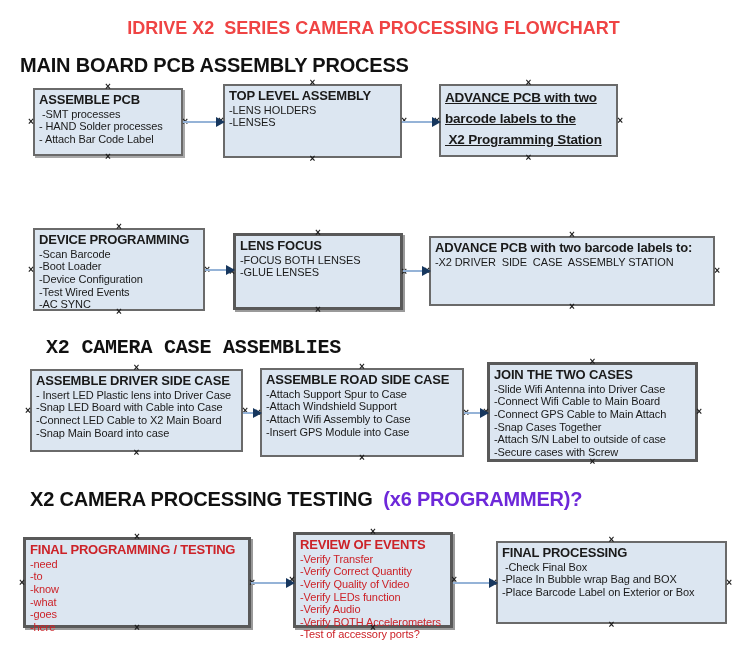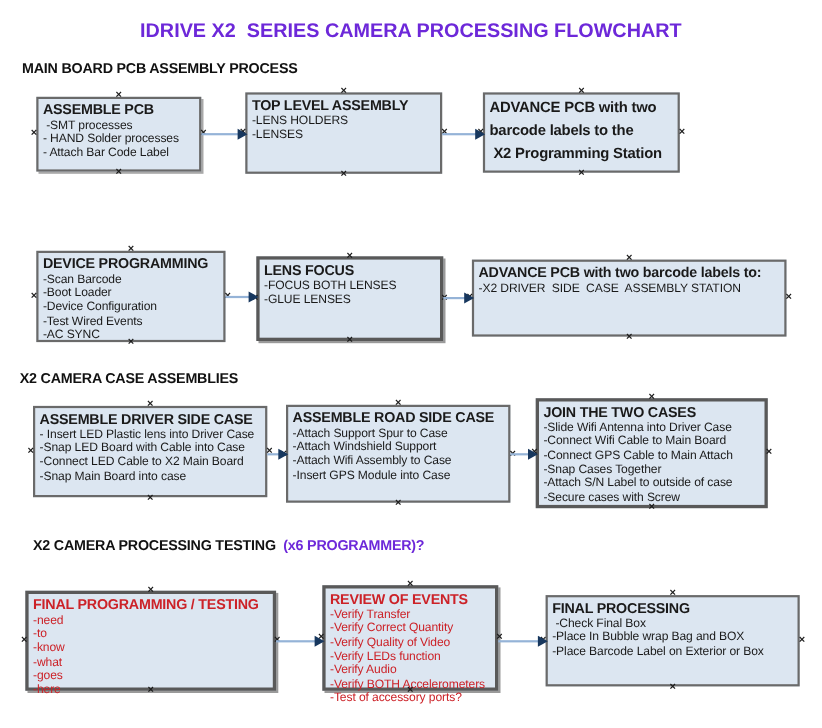--- a/index.html
+++ b/index.html
@@ -3,47 +3,47 @@
 <meta charset="utf-8">
 <style>
   html,body{margin:0;padding:0;background:#ffffff;}
   #canvas{
     position:relative;width:747px;height:662px;background:#ffffff;
     font-family:"Liberation Sans","DejaVu Sans",sans-serif;color:#1a1a1a;overflow:hidden;
   }
   
   #page-title{
     position:absolute;top:18px;left:0;width:747px;text-align:center;
-    font-size:18px;font-weight:bold;white-space:pre;color:#6d28d9;
+    font-size:18px;font-weight:bold;white-space:pre;color:#ef4444;
   }
   .section-heading{
-    position:absolute;font-size:13px;font-weight:bold;white-space:pre;color:#111;
+    position:absolute;font-size:20px;font-weight:bold;white-space:pre;color:#111;
     letter-spacing:-0.2px;
   }
   #s1{left:20px;top:54px;}
   #s2{left:20px;top:196px;}
-  #s3{left:18px;top:336px;}
+  #s3{left:46px;top:336px;font-family:Liberation Mono, monospace;}
   #s4{left:30px;top:488px;}
   .red-text{color:#6d28d9;}
   
   .fbox{
     position:absolute;background:#dce6f1;border:2px solid #6a6a6a;box-sizing:border-box;
     padding:2px 4px;overflow:visible;
   }
   .fbox .box-title{
     font-size:13px;font-weight:bold;line-height:1.2;white-space:pre;letter-spacing:-0.2px;
   }
   .box-item{
     font-size:11px;line-height:1.15;white-space:pre;letter-spacing:-0.1px;
   }
   .fbox.red{color:#cc2228;}
   #r1a{left:33px;top:88px;width:150px;height:68px;box-shadow:2px 2px 0 #a9a9a9;}
   #r1b{left:223px;top:84px;width:179px;height:74px;}
   #r1c{left:439px;top:84px;width:179px;height:73px;}
-  #r1c .box-title{line-height:1.55;font-size:13.5px;}
+  #r1c .box-title{line-height:1.55;font-size:13.5px;text-decoration:underline;}
   #r2a{left:33px;top:228px;width:172px;height:83px;}
   #r2b{left:233px;top:233px;width:170px;height:77px;border-width:3px;border-color:#595959;box-shadow:2px 2px 0 #9a9a9a;}
   #r2c{left:429px;top:236px;width:286px;height:70px;}
   #r3a{left:30px;top:369px;width:213px;height:83px;}
   #r3b{left:260px;top:368px;width:204px;height:89px;}
   #r3c{left:487px;top:362px;width:211px;height:100px;border-width:3px;border-color:#595959;}
   #r4a{left:23px;top:537px;width:228px;height:91px;border-width:3px;border-color:#595959;box-shadow:2px 2px 0 #9a9a9a;}
   #r4b{left:293px;top:532px;width:160px;height:96px;border-width:3px;border-color:#595959;box-shadow:2px 2px 0 #9a9a9a;}
   #r4c{left:496px;top:541px;width:231px;height:83px;}
   

